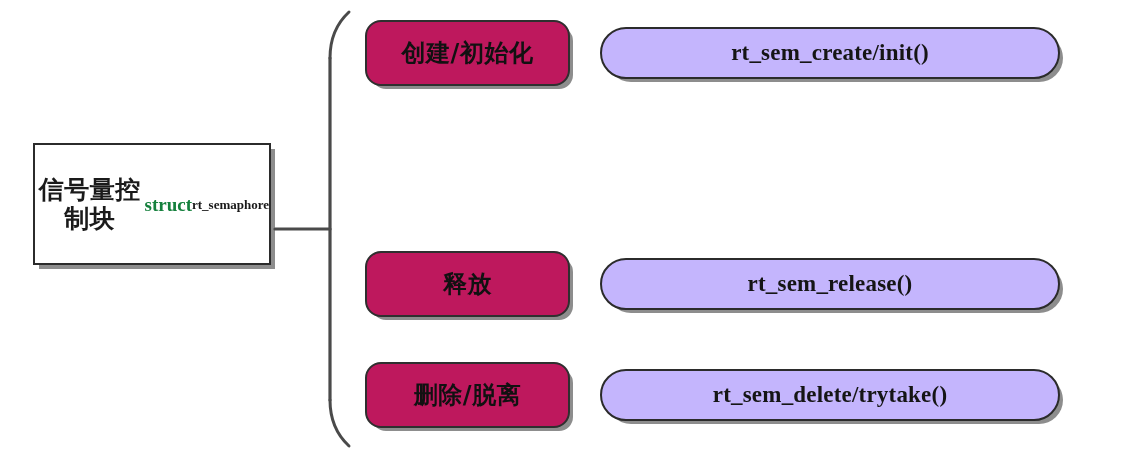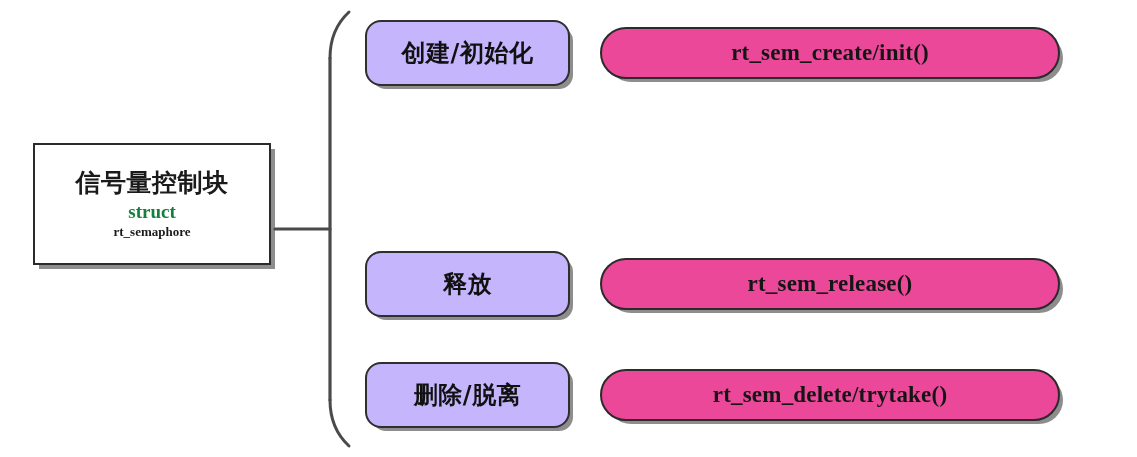--- a/index.html
+++ b/index.html
@@ -23,21 +23,21 @@
     position: absolute;
     left: 33px;
     top: 143px;
     width: 238px;
     height: 122px;
     background: #ffffff;
     border: 2.5px solid #2b2b2b;
     box-shadow: 5px 5px 0 -1px #8d8d8d;
     box-sizing: border-box;
     display: flex;
-    flex-direction: column;
+    flex-direction: row;
     align-items: center;
     justify-content: center;
     text-align: center;
     line-height: 1.18;
   }
   .root-title {
     font-family: "DejaVu Sans", "Liberation Sans", sans-serif;
     font-size: 25px;
     font-weight: 700;
     color: #1a1a1a;
@@ -66,21 +66,21 @@
     width: 110px;
     height: 457px;
   }
 
   
   .action-box {
     position: absolute;
     left: 365px;
     width: 205px;
     height: 66px;
-    background: #c4b5fd;
+    background: #be185d;
     border: 2.5px solid #2f2f2f;
     border-radius: 16px;
     box-shadow: 5px 5px 0 -2px #8d8d8d;
     box-sizing: border-box;
     display: flex;
     align-items: center;
     justify-content: center;
   }
   .action-label {
     font-family: "DejaVu Sans", "Liberation Sans", sans-serif;
@@ -90,21 +90,21 @@
     letter-spacing: 0.5px;
     white-space: nowrap;
   }
 
   
   .api-capsule {
     position: absolute;
     left: 600px;
     width: 460px;
     height: 52px;
-    background: #ec4899;
+    background: #c4b5fd;
     border: 2.5px solid #2b2b2b;
     border-radius: 26px;
     box-shadow: 5px 5px 0 -2px #8d8d8d;
     box-sizing: border-box;
     display: flex;
     align-items: center;
     justify-content: center;
   }
   .api-label {
     font-family: "Liberation Serif", "DejaVu Serif", serif;

